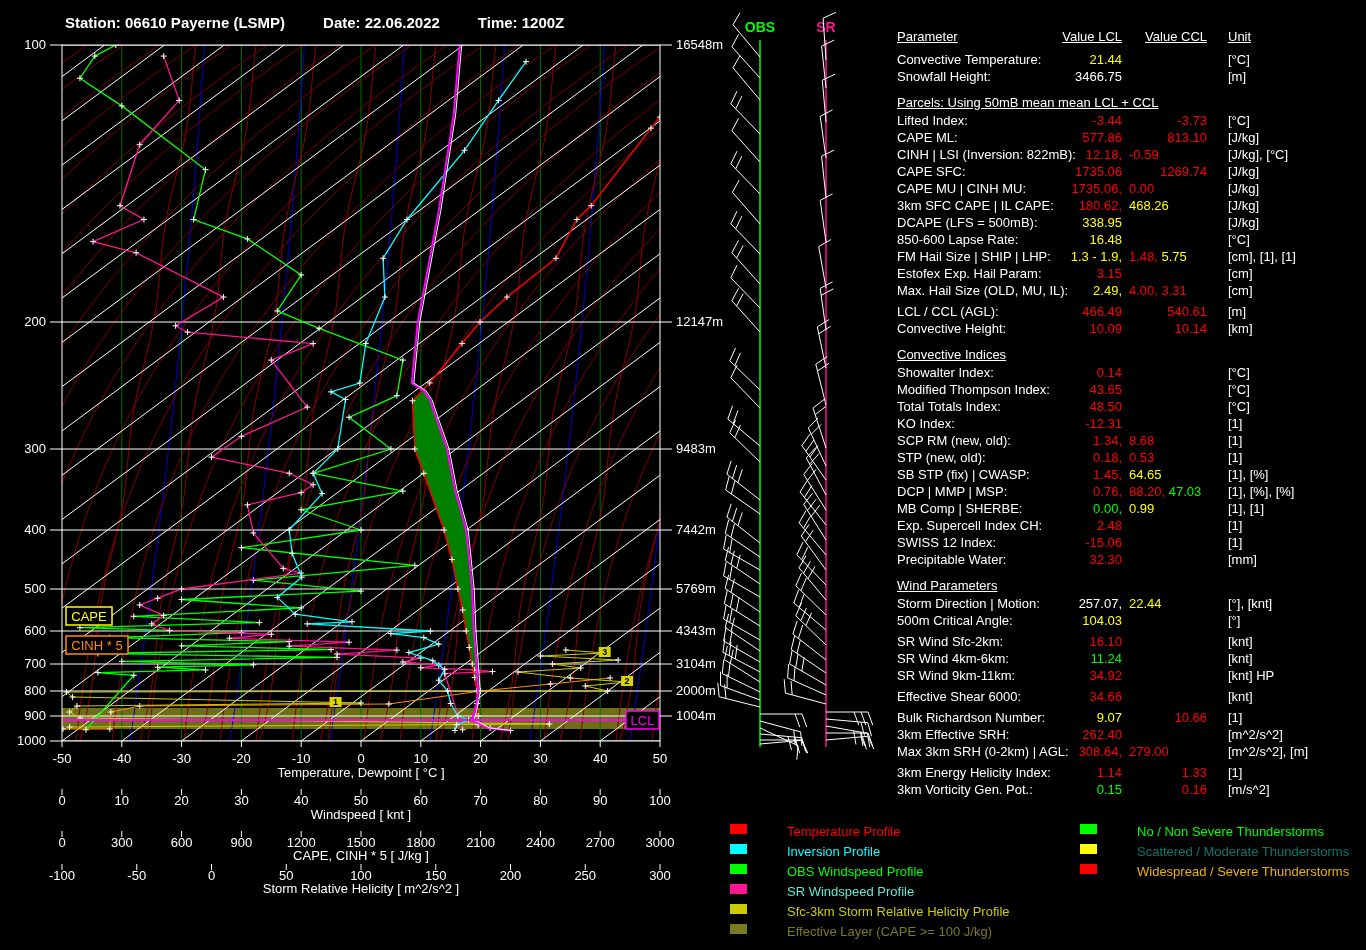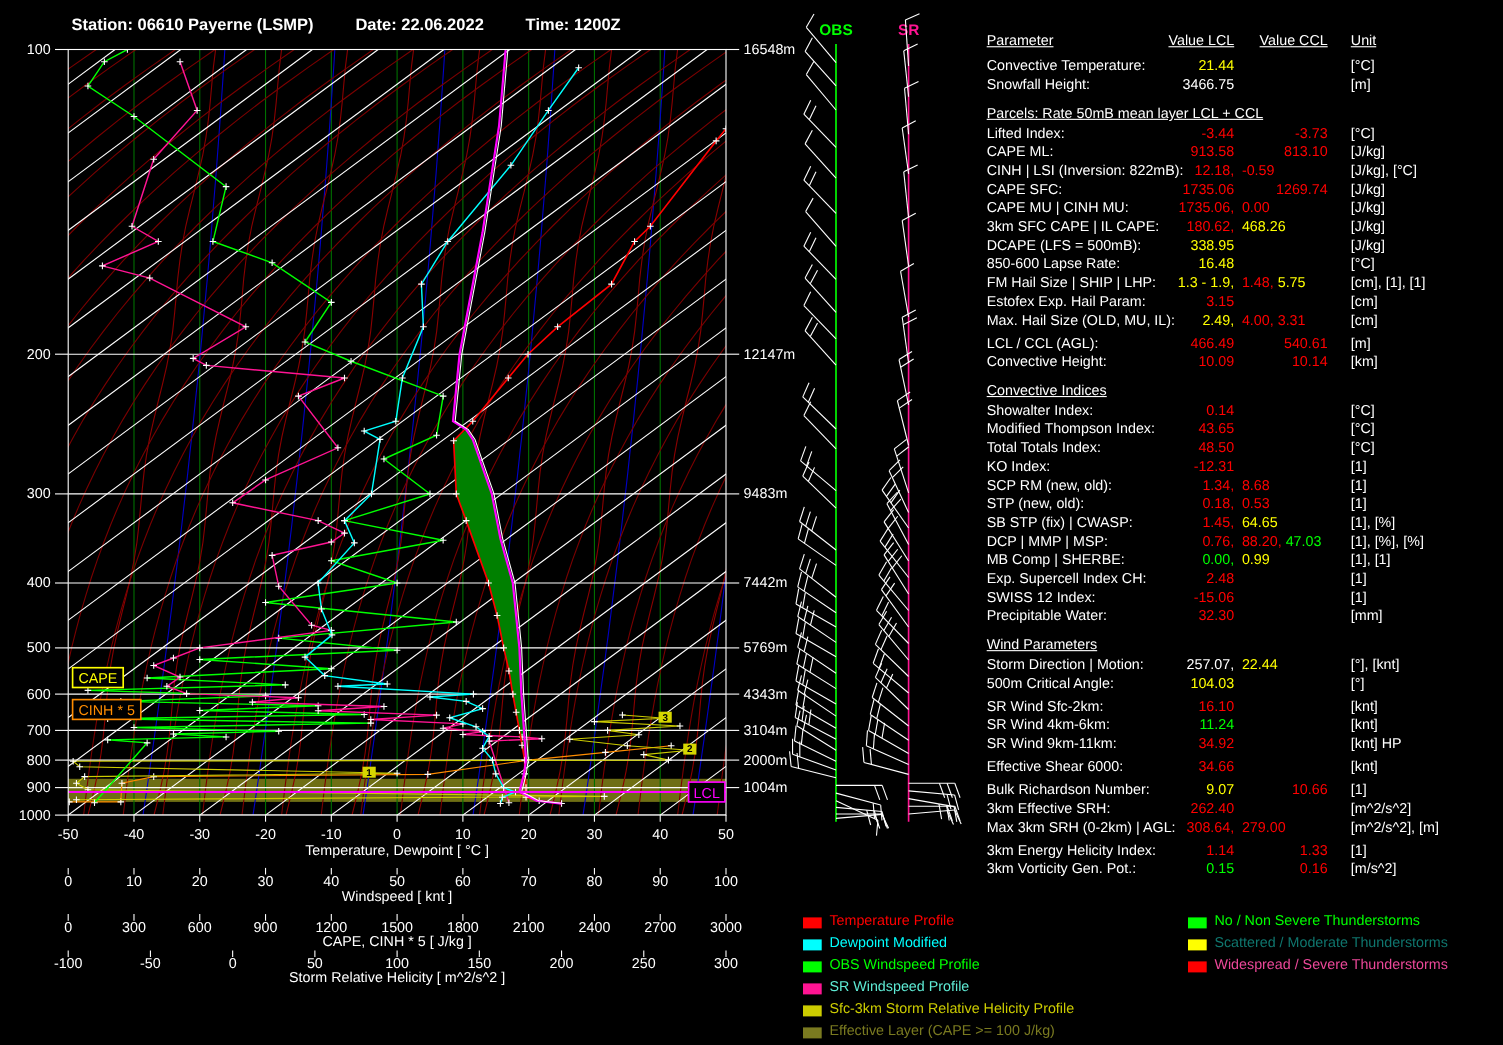--- a/index.html
+++ b/index.html
@@ -17,21 +17,21 @@
   .v1{position:absolute;left:140px;width:85px;text-align:right;}
   .vx{position:absolute;left:232px;}
   .vccl{position:absolute;left:230px;width:80px;text-align:right;}
   .unit{position:absolute;left:331px;}
   .gap{margin-top:4px;}
   .cr{color:#ff0000}.cy{color:#ffff00}.cg{color:#00ff00}.cw{color:#ffffff}
   
   .legend{position:absolute;font-size:13px;}
   #legend-left{left:730px;top:824px;}
   #legend-right{left:1080px;top:824px;}
-  .legrow{height:20px;display:flex;align-items:flex-end;white-space:nowrap;}
+  .legrow{height:20px;display:flex;align-items:flex-start;white-space:nowrap;gap:33px;}
   .sw{display:inline-block;width:17px;height:10px;margin-right:7px;}
 </style>
 </head>
 <body>
 
 <div id="app">
   <div id="title-bar">
     <span>Station: 06610 Payerne (LSMP)</span><span>Date: 22.06.2022</span><span>Time: 1200Z</span>
   </div>
   <svg id="chart" width="900" height="950">
@@ -723,30 +723,30 @@
       <div class="prow">
         <span class="lbl">Convective Temperature:</span>
         <span class="v1 cy">21.44</span>
         <span class="unit cw">[°C]</span>
       </div>
       <div class="prow">
         <span class="lbl">Snowfall Height:</span>
         <span class="v1 cw">3466.75</span>
         <span class="unit cw">[m]</span>
       </div>
-      <div class="sechead">Parcels: Rate 50mB mean layer LCL + CCL</div>
+      <div class="sechead">Parcels: Using 50mB mean mean LCL + CCL</div>
       <div class="prow">
         <span class="lbl">Lifted Index:</span>
         <span class="v1 cr">-3.44</span>
         <span class="vccl cr">-3.73</span>
         <span class="unit cw">[°C]</span>
       </div>
       <div class="prow">
         <span class="lbl">CAPE ML:</span>
-        <span class="v1 cr">913.58</span>
+        <span class="v1 cr">577.86</span>
         <span class="vccl cr">813.10</span>
         <span class="unit cw">[J/kg]</span>
       </div>
       <div class="prow">
         <span class="lbl">CINH | LSI (Inversion: 822mB):</span>
         <span class="v1 cr">12.18,</span>
         <span class="vx"><span class="cr">-0.59</span></span>
         <span class="unit cw">[J/kg], [°C]</span>
       </div>
       <div class="prow">
@@ -934,21 +934,21 @@
         <span class="unit cw">[m/s^2]</span>
       </div>
     </div>
   <div id="legend-left" class="legend">
       <div class="legrow">
         <span class="sw" style="background: rgb(255, 0, 0);"></span>
         <span style="color: rgb(255, 0, 0);">Temperature Profile</span>
       </div>
       <div class="legrow">
         <span class="sw" style="background: rgb(0, 255, 255);"></span>
-        <span style="color: rgb(0, 255, 255);">Dewpoint Modified</span>
+        <span style="color: rgb(0, 255, 255);">Inversion Profile</span>
       </div>
       <div class="legrow">
         <span class="sw" style="background: rgb(0, 255, 0);"></span>
         <span style="color: rgb(0, 255, 0);">OBS Windspeed Profile</span>
       </div>
       <div class="legrow">
         <span class="sw" style="background: rgb(255, 20, 147);"></span>
         <span style="color: #5eead4;">SR Windspeed Profile</span>
       </div>
       <div class="legrow">
@@ -964,16 +964,16 @@
       <div class="legrow">
         <span class="sw" style="background: rgb(0, 255, 0);"></span>
         <span style="color: rgb(0, 255, 0);">No / Non Severe Thunderstorms</span>
       </div>
       <div class="legrow">
         <span class="sw" style="background: rgb(255, 255, 0);"></span>
         <span style="color: #0f766e;">Scattered / Moderate Thunderstorms</span>
       </div>
       <div class="legrow">
         <span class="sw" style="background: rgb(255, 0, 0);"></span>
-        <span style="color: #ec4899;">Widespread / Severe Thunderstorms</span>
+        <span style="color: #eab308;">Widespread / Severe Thunderstorms</span>
       </div>
     </div>
 </div>
 
 </body></html>

